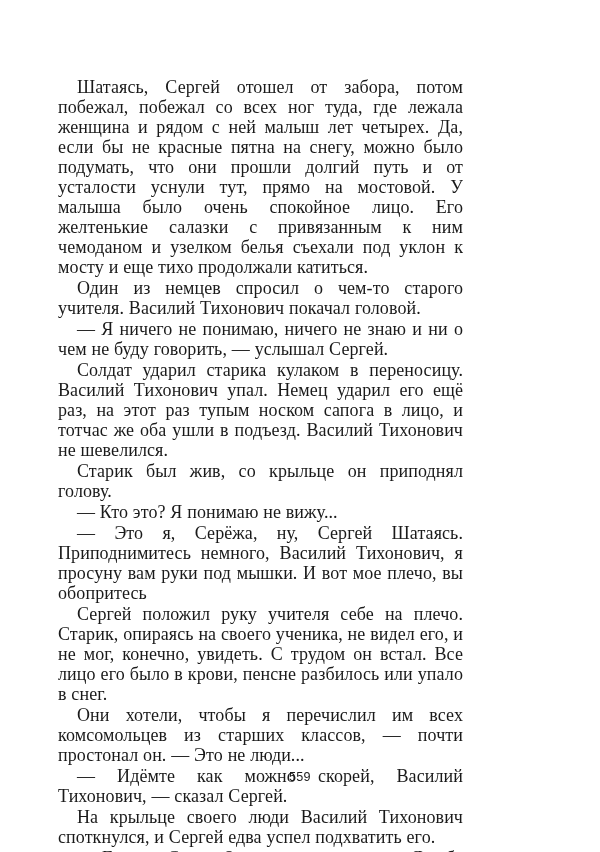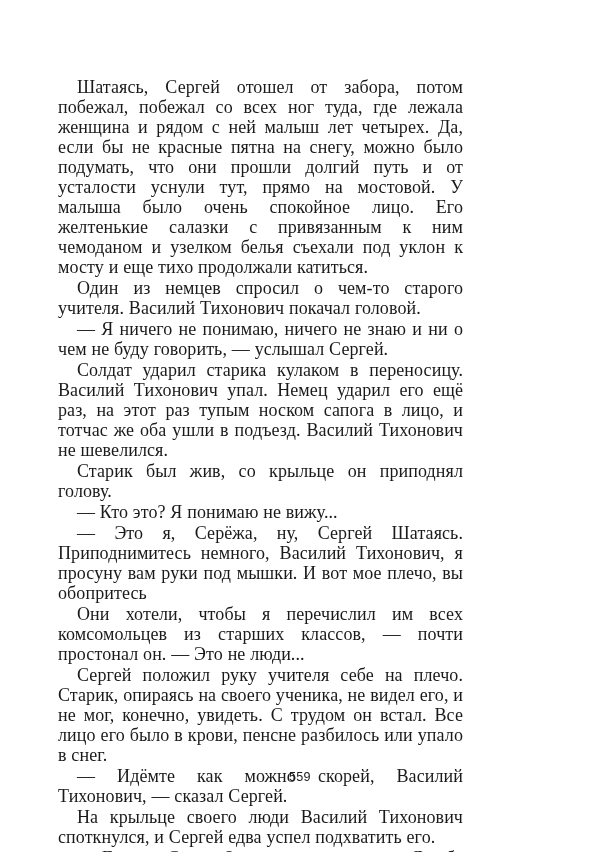--- a/index.html
+++ b/index.html
@@ -65,22 +65,22 @@
 <div class="page">
 
   <div class="text-block">
     <p class="para">Шатаясь, Сергей отошел от забора, потом побежал, побежал со всех ног туда, где лежала женщина и рядом с ней малыш лет четырех. Да, если бы не красные пятна на снегу, можно было подумать, что они прошли долгий путь и от усталости уснули тут, прямо на мостовой. У малыша было очень спокойное лицо. Его желтенькие салазки с привязанным к ним чемоданом и узелком белья съехали под уклон к мосту и еще тихо продолжали катиться.</p>
     <p class="para">Один из немцев спросил о чем-то старого учителя. Василий Тихонович покачал головой.</p>
     <p class="para dialogue">— Я ничего не понимаю, ничего не знаю и ни о чем не буду говорить, — услышал Сергей.</p>
     <p class="para">Солдат ударил старика кулаком в переносицу. Василий Тихонович упал. Немец ударил его ещё раз, на этот раз тупым носком сапога в лицо, и тотчас же оба ушли в подъезд. Василий Тихонович не шевелился.</p>
     <p class="para">Старик был жив, со крыльце он приподнял голову.</p>
     <p class="para dialogue">— Кто это? Я понимаю не вижу...</p>
     <p class="para dialogue">— Это я, Серёжа, ну, Сергей Шатаясь. Приподнимитесь немного, Василий Тихонович, я просуну вам руки под мышки. И вот мое плечо, вы обопритесь</p>
+    <p class="para">Сергей положил руку учителя себе на плечо. Старик, опираясь на своего ученика, не видел его, и не мог, конечно, увидеть. С трудом он встал. Все лицо его было в крови, пенсне разбилось или упало в снег.</p>
     <p class="para">Они хотели, чтобы я перечислил им всех комсомольцев из старших классов, — почти простонал он. — Это не люди...</p>
-    <p class="para">Сергей положил руку учителя себе на плечо. Старик, опираясь на своего ученика, не видел его, и не мог, конечно, увидеть. С трудом он встал. Все лицо его было в крови, пенсне разбилось или упало в снег.</p>
     <p class="para dialogue">— Идёмте как можно скорей, Василий Тихонович, — сказал Сергей.</p>
     <p class="para">На крыльце своего люди Василий Тихонович споткнулся, и Сергей едва успел подхватить его.</p>
     <p class="para dialogue">— Где ты, Сережа? — сказал старик. — Я тебя не вижу.</p>
     <p class="para dialogue">— Потом, потом, Василий Тихонович, я вам все объясню…</p>
   </div>
 
   <div class="page-number">559</div>
 
 </div>
 

